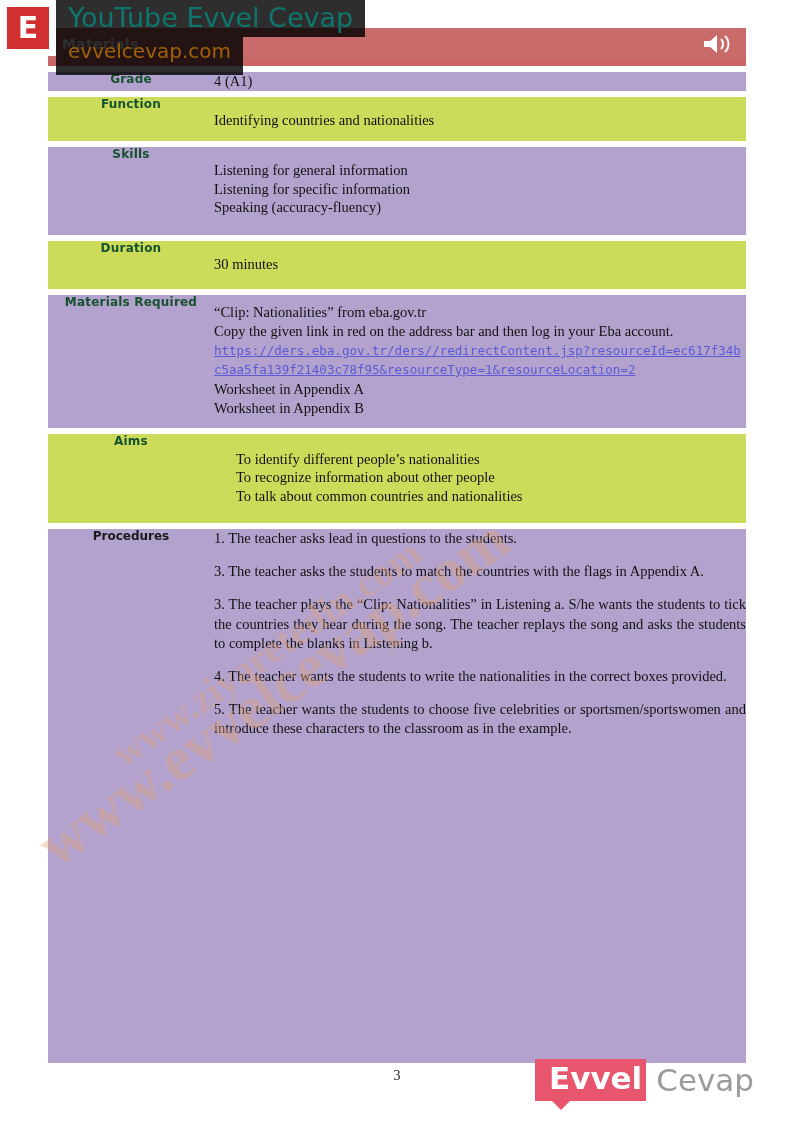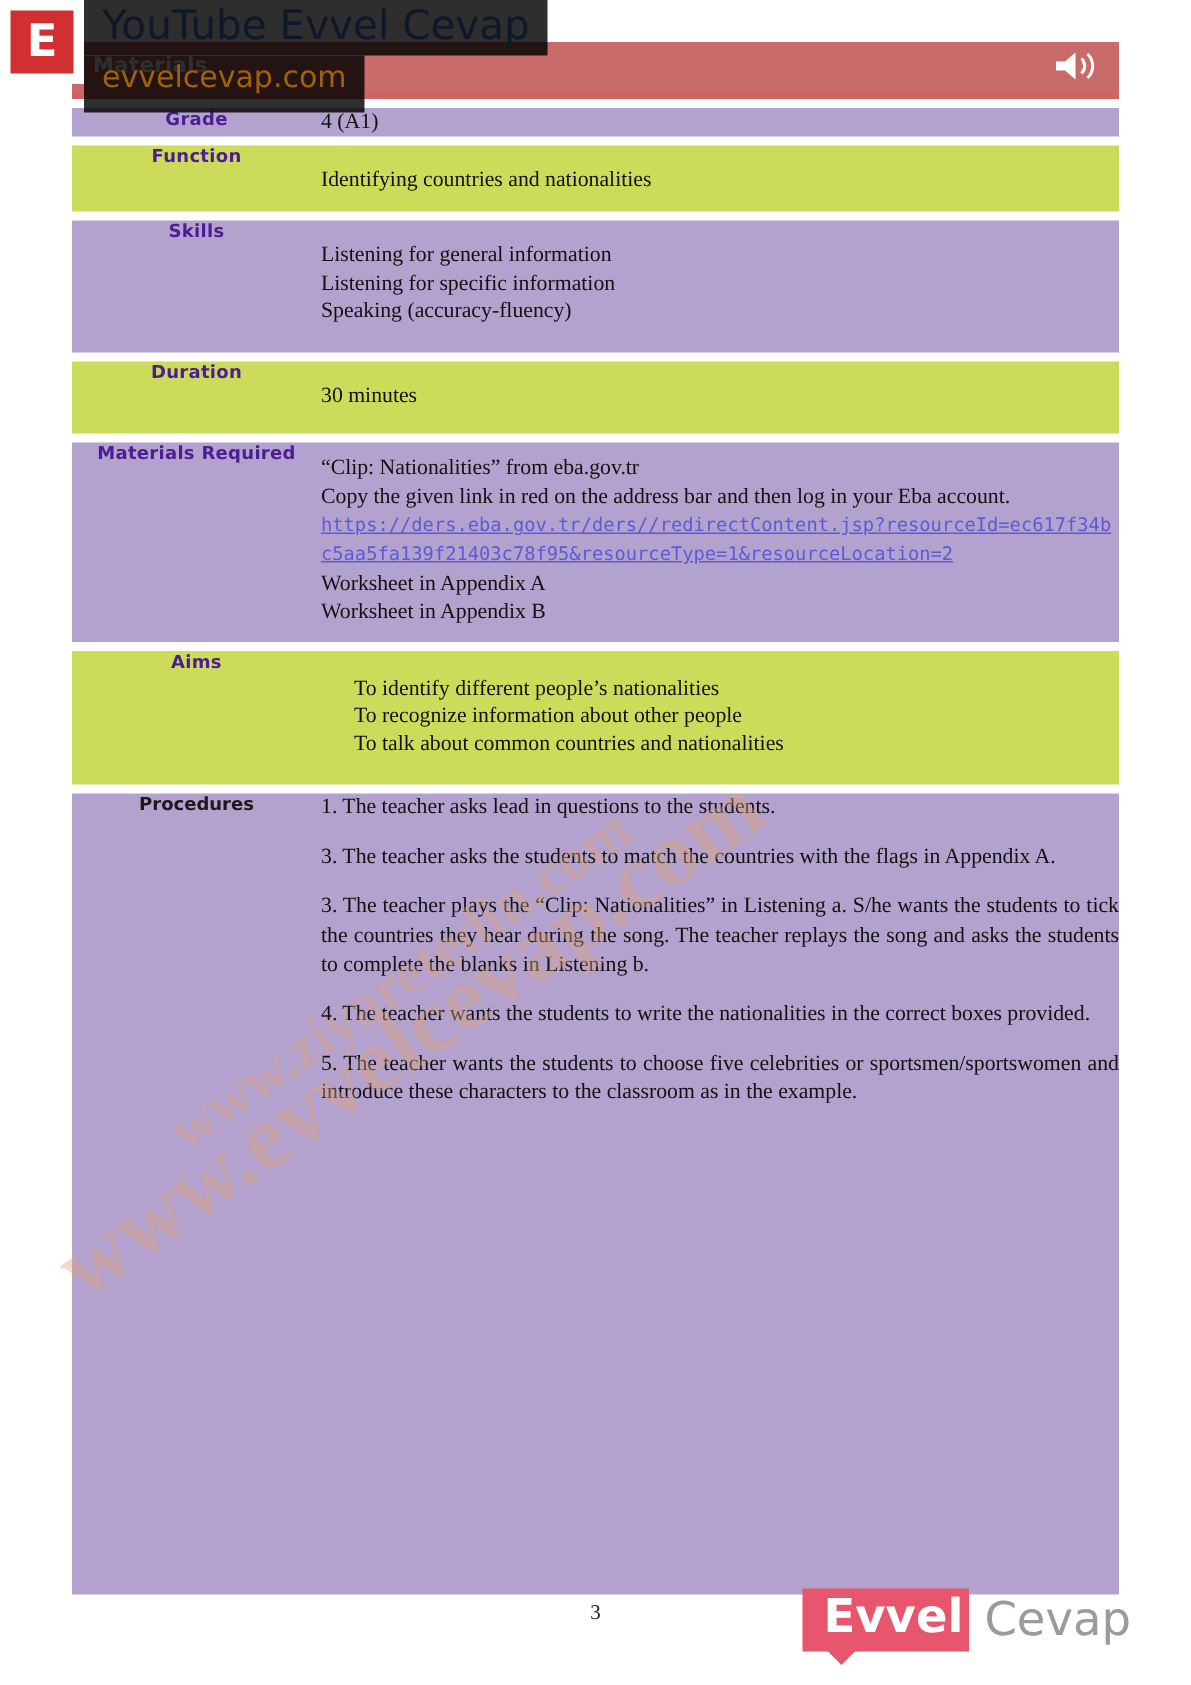--- a/index.html
+++ b/index.html
@@ -70,21 +70,21 @@
     vertical-align: top;
     padding: 0;
   }
   .label-cell {
     width: 166px;
     text-align: center;
     vertical-align: middle;
     font-family: "DejaVu Sans", sans-serif;
     font-weight: bold;
     font-size: 12px;
-    color: #4c1d95;
+    color: #14532d;
     padding: 6px 4px;
     letter-spacing: 0.2px;
   }
   .content-cell {
     padding: 8px 10px 8px 14px;
     font-size: 14.5px;
     line-height: 1.28;
     color: #111;
   }
   .purple { background: #b3a2cd; }
@@ -197,21 +197,21 @@
     justify-content: center;
     line-height: 1;
   }
   .yt-texts {
     display: flex;
     flex-direction: column;
     align-items: flex-start;
   }
   .yt-title {
     background: rgba(0,0,0,0.82);
-    color: #0f172a;
+    color: #0f766e;
     font-family: "DejaVu Sans", sans-serif;
     font-size: 27px;
     padding: 2px 12px 4px 12px;
     line-height: 1.15;
     white-space: nowrap;
   }
   .yt-sub {
     background: rgba(0,0,0,0.82);
     color: #a16207;
     font-family: "DejaVu Sans", sans-serif;

